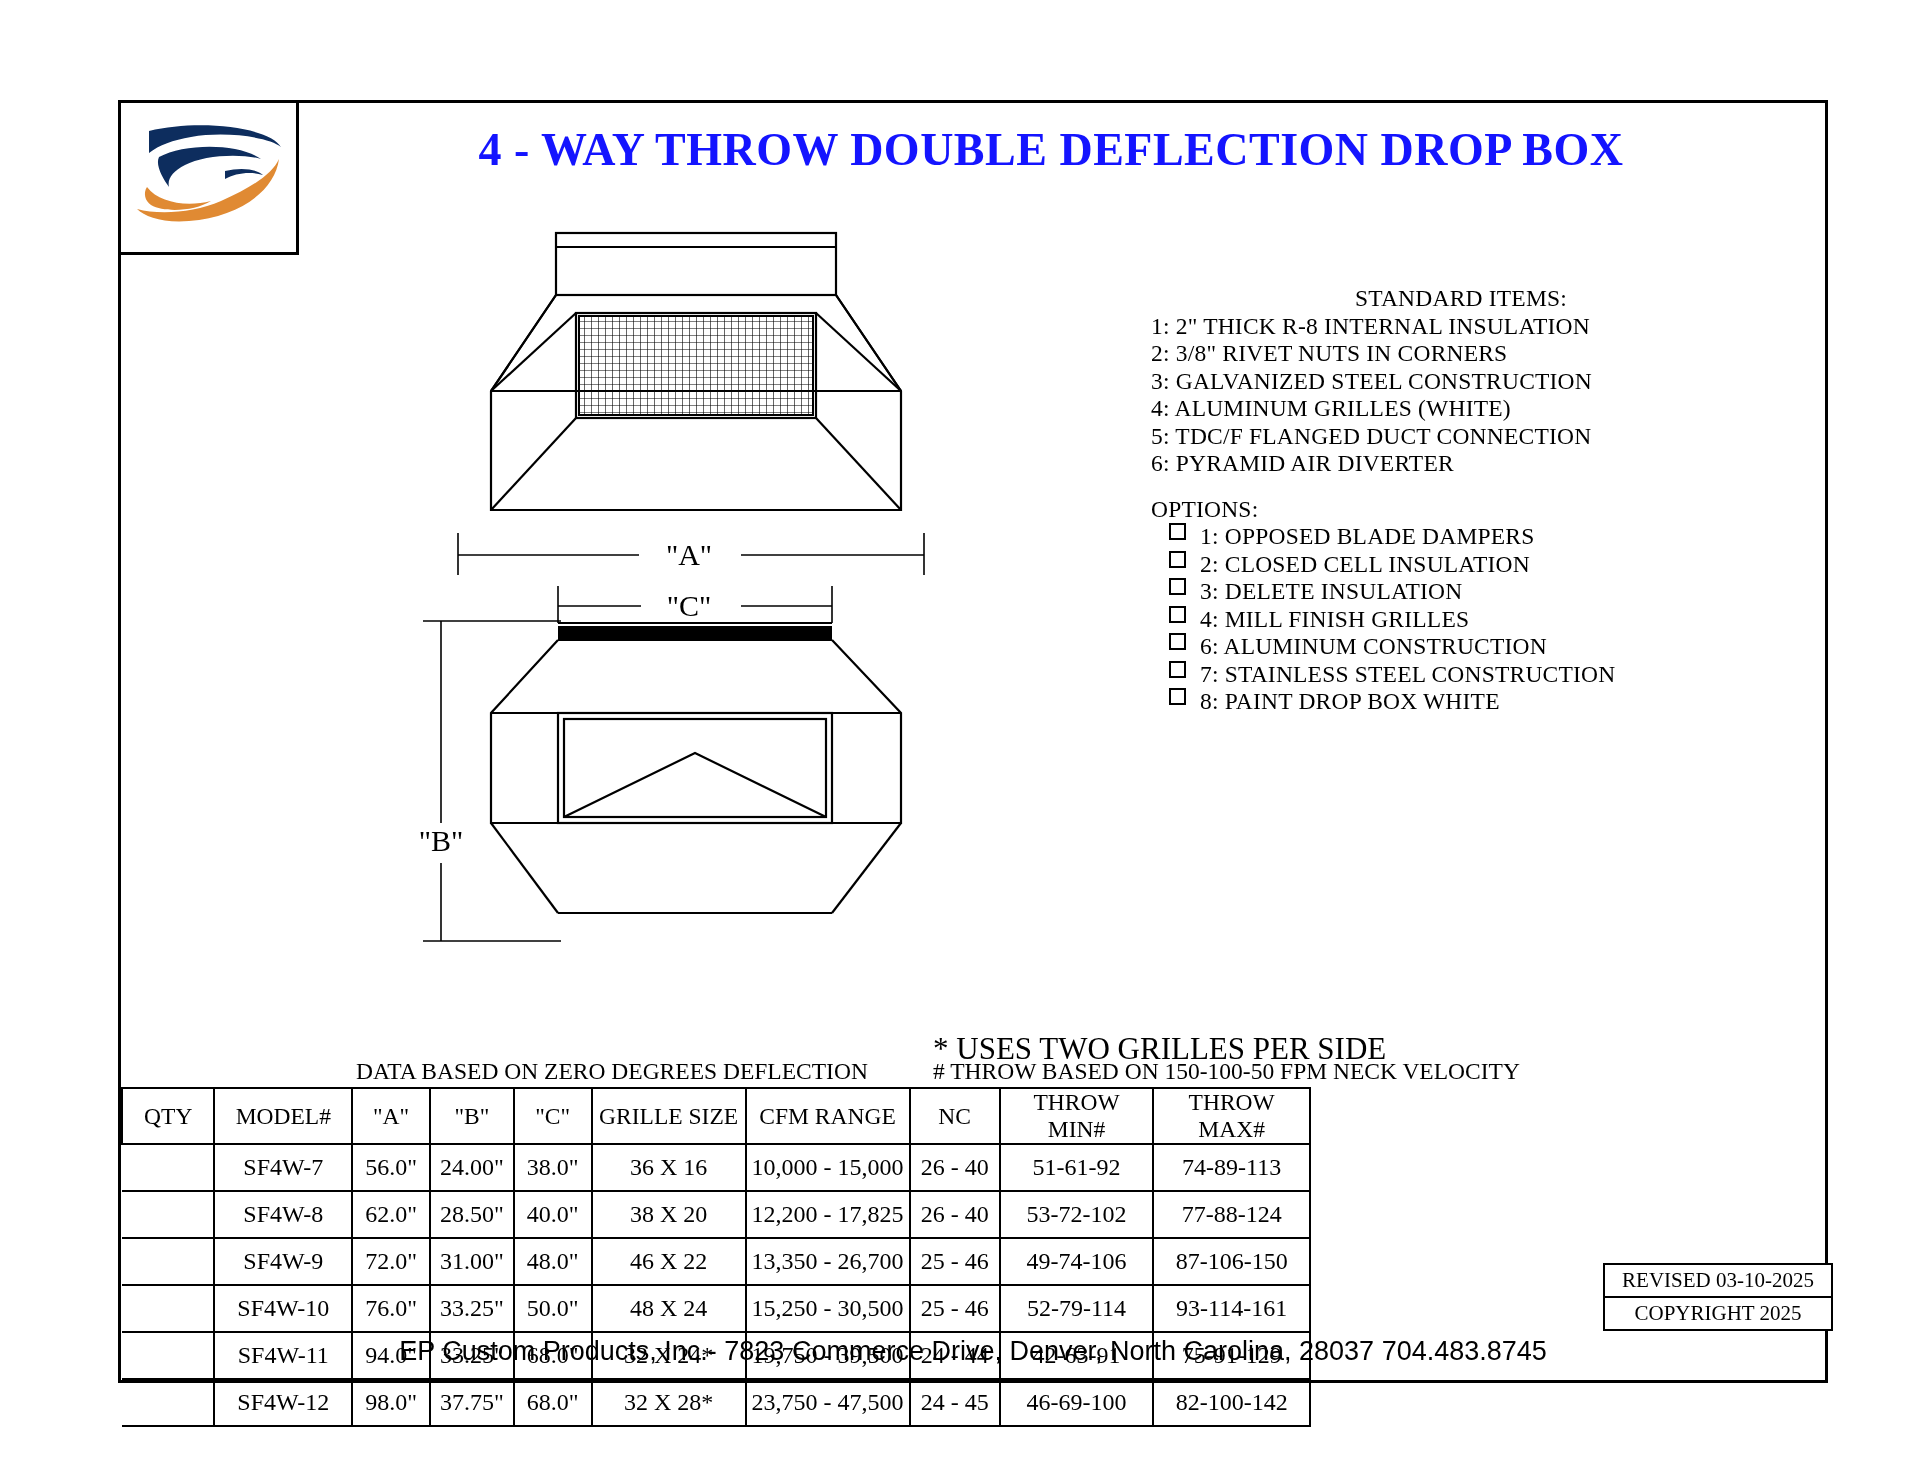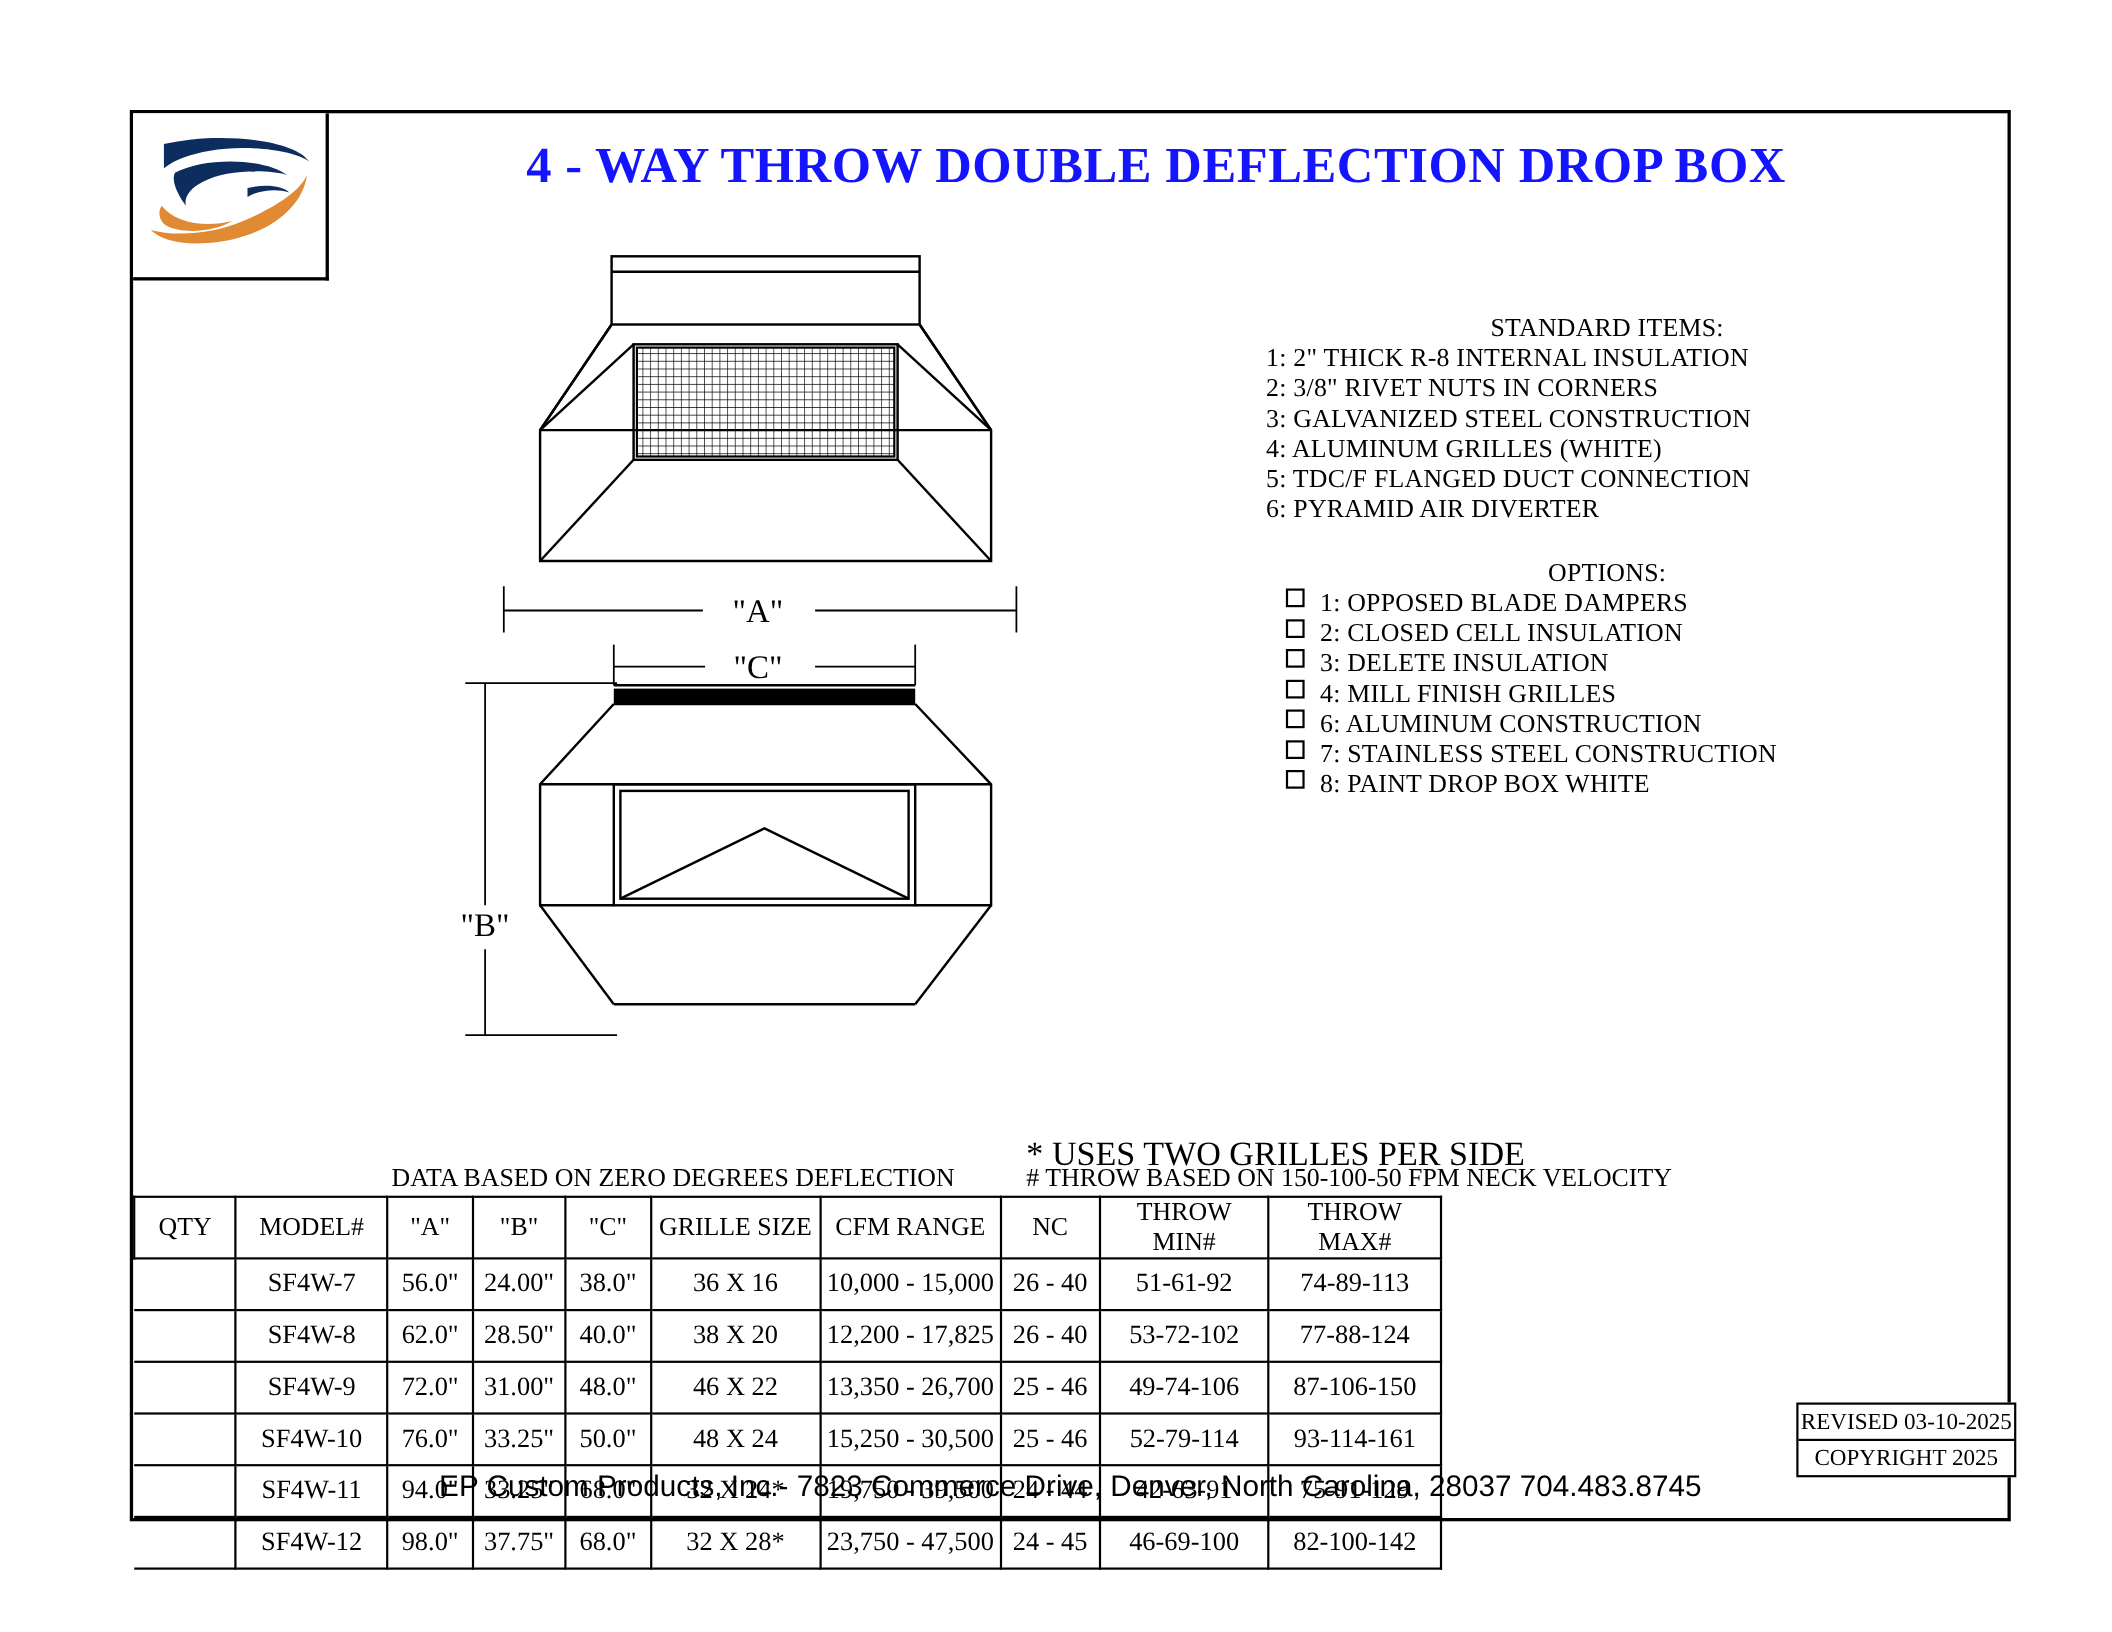--- a/index.html
+++ b/index.html
@@ -64,21 +64,21 @@
     position: absolute;
     left: 1030px;
     top: 182px;
     width: 620px;
     font-size: 23.5px;
     line-height: 27.5px;
     letter-spacing: 0.2px;
   }
   .notes .hdr { text-align: center; }
   .notes .line { white-space: nowrap; }
-  .options-hdr { text-align: center; margin-top: 30px; }
+  .options-hdr { margin-top: 18px; }
   .opt-row {
     display: flex;
     align-items: flex-start;
     white-space: nowrap;
   }
   .cbx {
     display: inline-block;
     width: 17px;
     height: 17px;
     border: 2px solid #000;
@@ -147,28 +147,27 @@
     text-align: center;
     font-family: "Liberation Sans", sans-serif;
     font-size: 27px;
     white-space: nowrap;
     margin-top: 18px;
   }
   .rev-box {
     position: absolute;
     right: -8px;
     top: 1160px;
-    width: 200px;
+    width: 230px;
     border: 2px solid #000;
     box-sizing: border-box;
     font-size: 21px;
     text-align: center;
     line-height: 31px;
     background: #fff;
-    margin-top: 12px;
   }
   .rev-box .row1 { border-bottom: 2px solid #000; }
 </style>
 </head>
 <body>
 
 <div class="sheet">
 
   <div class="logo-box">
     <svg class="logo-svg" width="160" height="130" viewBox="0 0 160 130">

